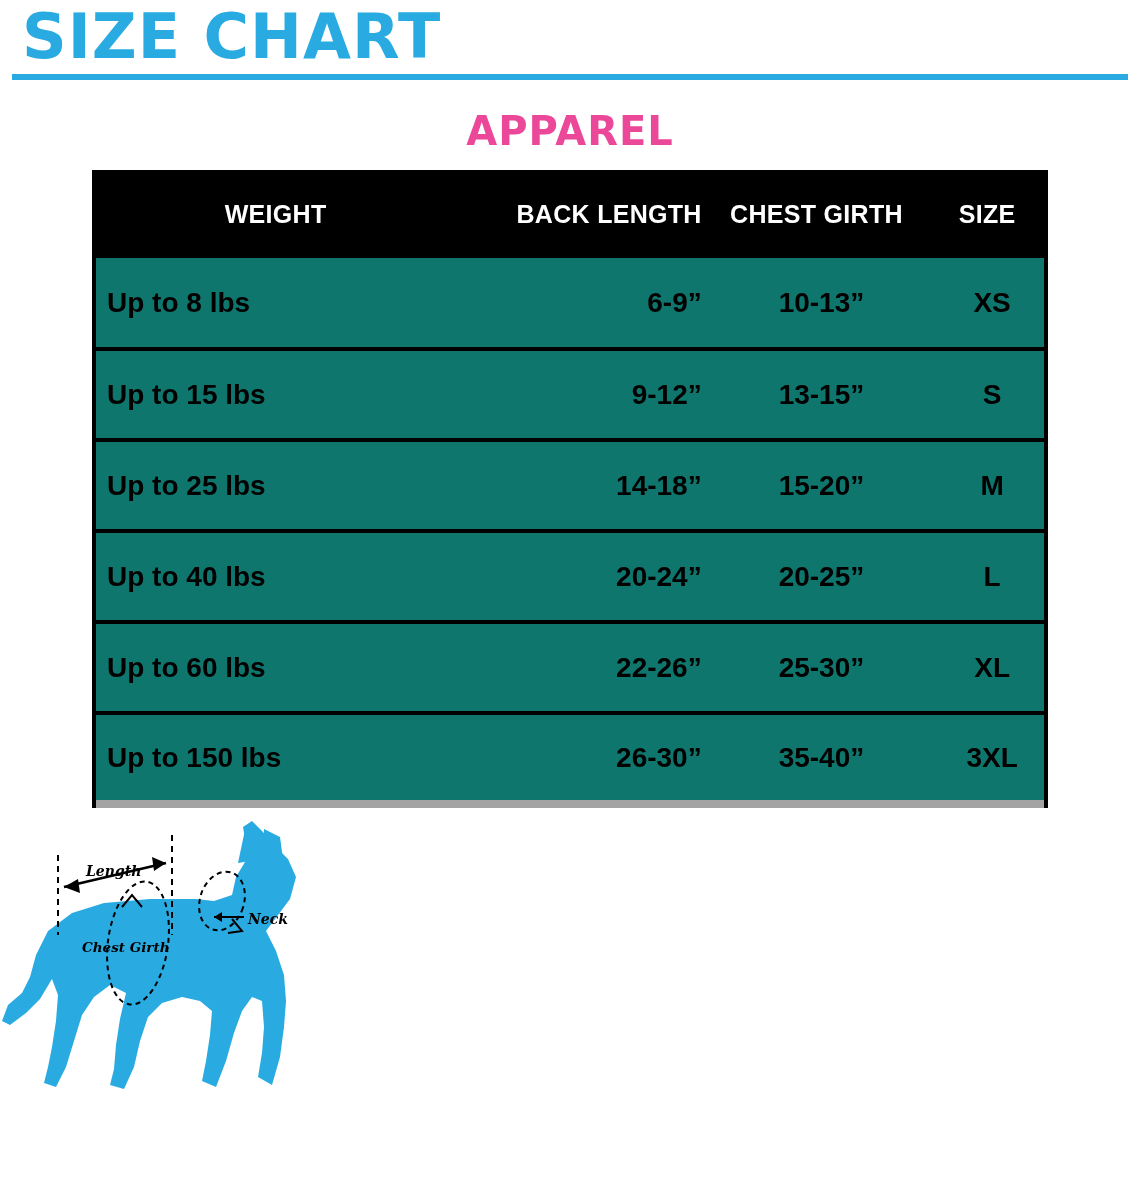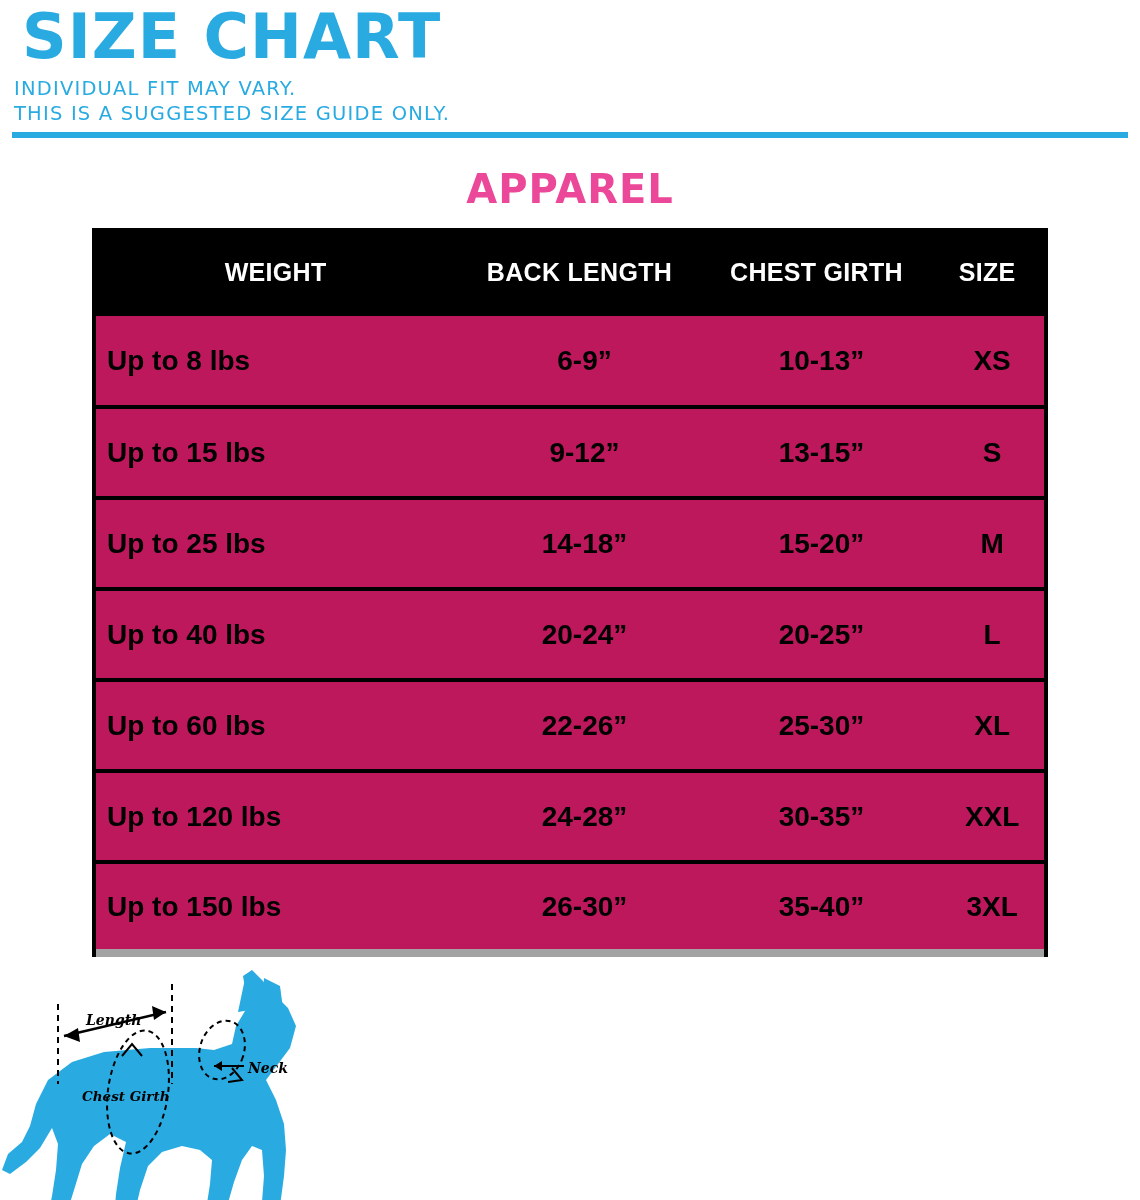--- a/index.html
+++ b/index.html
@@ -86,28 +86,28 @@
     height: 88px;
     vertical-align: middle;
     letter-spacing: 0.3px;
   }
   table.size-table tbody td {
     height: 91px;
     vertical-align: middle;
     font-weight: bold;
     font-size: 28px;
     border-bottom: 4px solid #000000;
-    background: #be185d;
+    background: #0f766e;
     padding-left: 11px;
   }
   table.size-table tbody tr:last-child td {
     border-bottom: 8px solid #a3a3a3;
   }
   .col-weight  { width: 38%; text-align: left; padding-left: 30px; }
-  .col-back    { width: 26%; text-align: center; }
+  .col-back    { width: 26%; text-align: right; }
   .col-chest   { width: 24%; text-align: center; }
   .col-size    { width: 12%; text-align: center; }
 
   thead .col-weight { text-align: center; padding-left: 0; }
 
   
   .diagram {
     position: relative;
     width: 935px;
     height: 290px;
@@ -125,24 +125,20 @@
   }
   .lbl-length { left: 86px; top: 48px; }
   .lbl-neck   { left: 248px; top: 96px; }
   .lbl-chest  { left: 82px; top: 124px; font-size: 13.5px; }
 </style>
 </head>
 <body>
 
 <div class="header">
   <div class="header-title">SIZE CHART</div>
-  <div class="header-note">
-    <div>INDIVIDUAL FIT MAY VARY.</div>
-    <div>THIS IS A SUGGESTED SIZE GUIDE ONLY.</div>
-  </div>
 </div>
 <div class="header-rule"></div>
 
 <div class="section-title">APPAREL</div>
 
 <div class="table-wrap">
   <table class="size-table">
     <thead>
       <tr>
         <th class="col-weight">WEIGHT</th>
@@ -174,26 +170,20 @@
         <td class="col-weight">Up to 40 lbs</td>
         <td class="col-back">20-24”</td>
         <td class="col-chest">20-25”</td>
         <td class="col-size">L</td>
       </tr>
       <tr>
         <td class="col-weight">Up to 60 lbs</td>
         <td class="col-back">22-26”</td>
         <td class="col-chest">25-30”</td>
         <td class="col-size">XL</td>
-      </tr>
-      <tr>
-        <td class="col-weight">Up to 120 lbs</td>
-        <td class="col-back">24-28”</td>
-        <td class="col-chest">30-35”</td>
-        <td class="col-size">XXL</td>
       </tr>
       <tr>
         <td class="col-weight">Up to 150 lbs</td>
         <td class="col-back">26-30”</td>
         <td class="col-chest">35-40”</td>
         <td class="col-size">3XL</td>
       </tr>
     </tbody>
   </table>
 </div>

